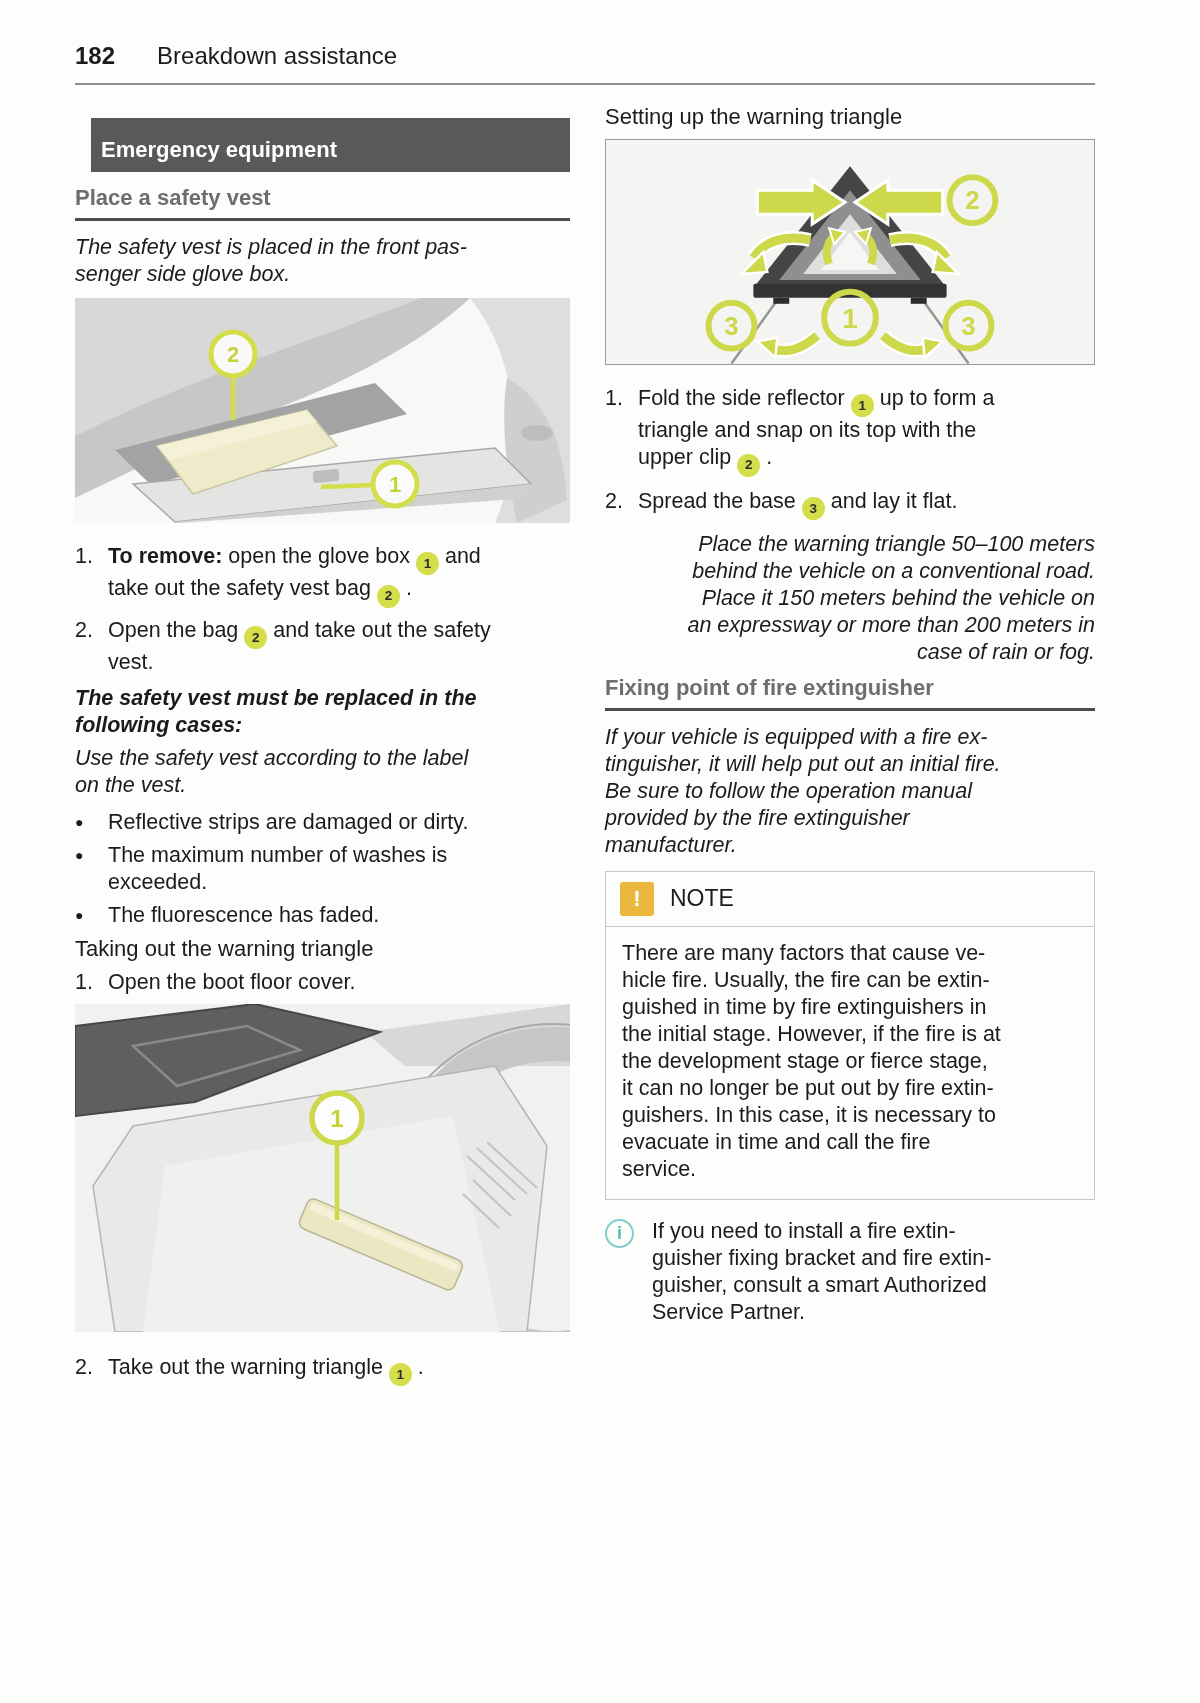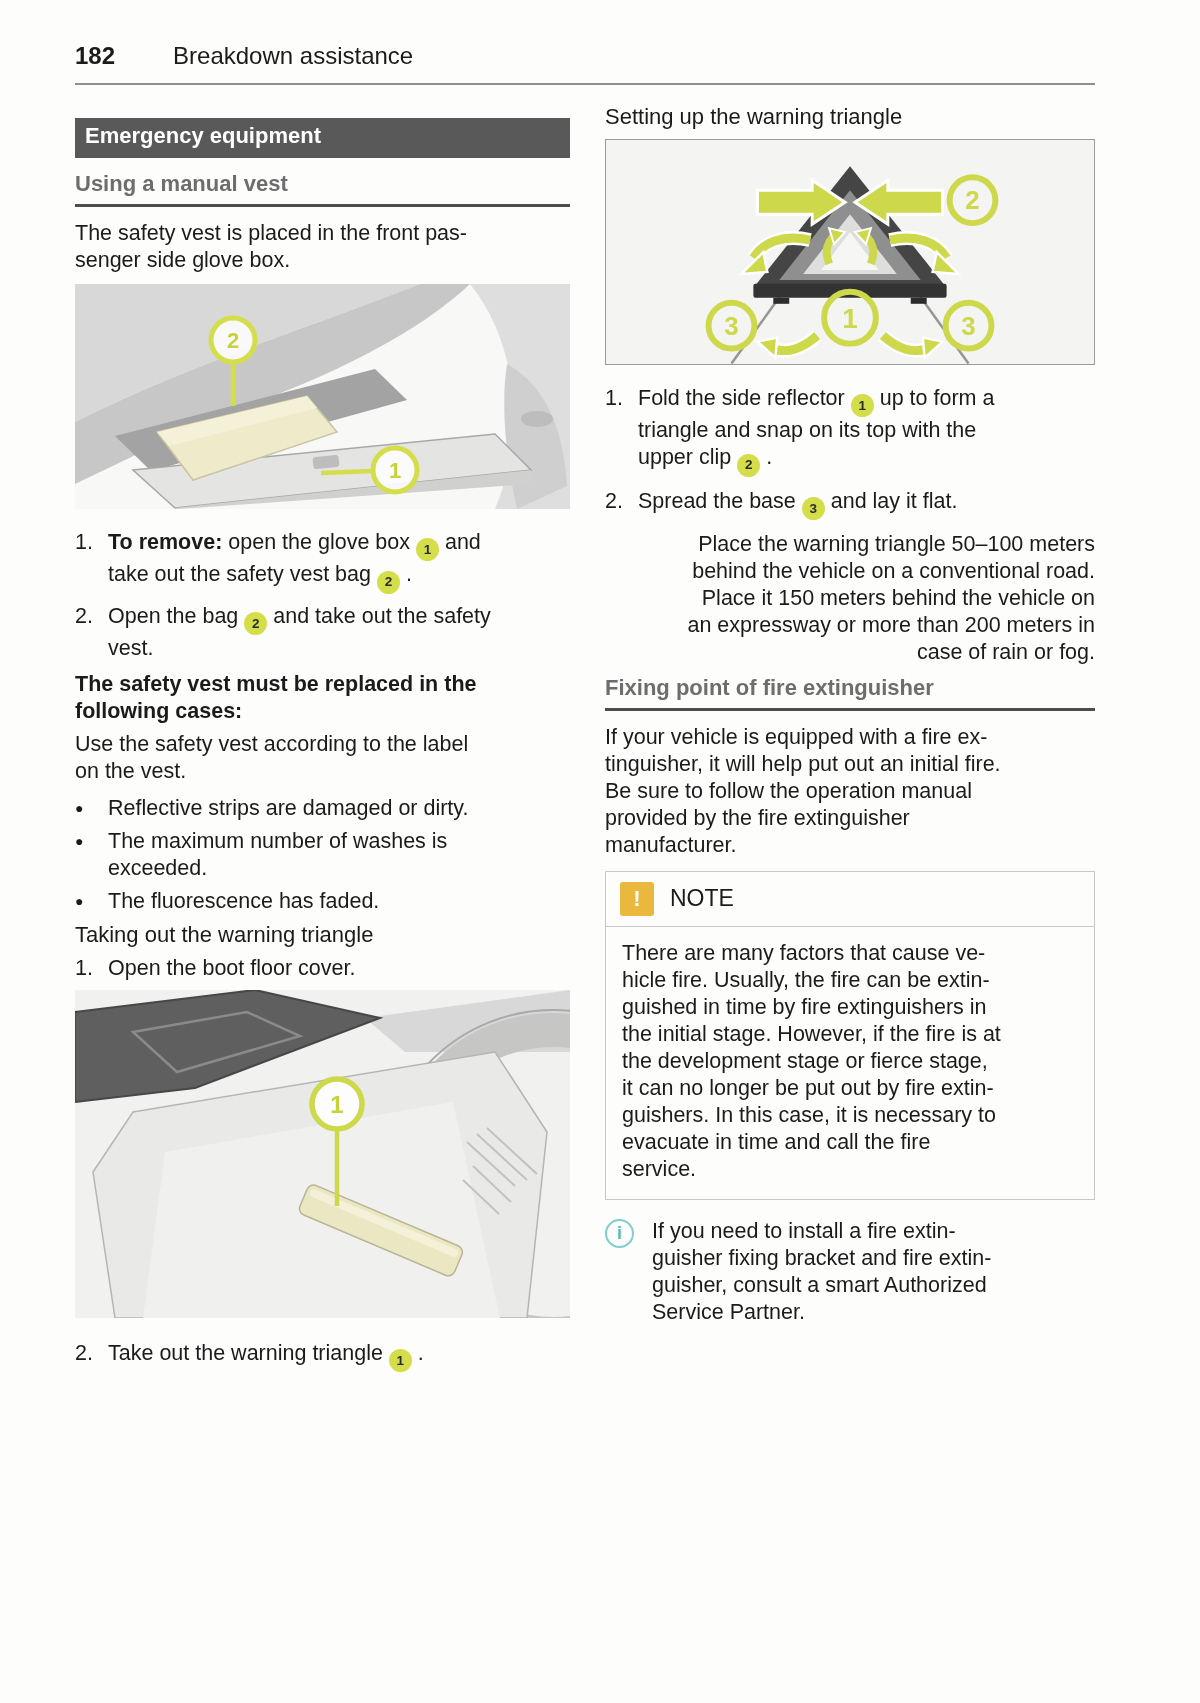--- a/index.html
+++ b/index.html
@@ -2,34 +2,34 @@
 <html><head>
 <meta charset="utf-8">
 <style>
   * { margin:0; padding:0; box-sizing:border-box; }
   html,body { width:1200px; height:1703px; }
   body {
     font-family:"Liberation Sans","DejaVu Sans",sans-serif;
     background:#fdfdfc; color:#1b1b1b; position:relative; overflow:hidden;
   }
   .page-header { position:absolute; left:75px; top:42px; width:1020px; }
-  .header-line { display:flex; gap:58px; font-size:24px; align-items:baseline; }
+  .header-line { display:flex; gap:42px; font-size:24px; align-items:baseline; }
   .page-num { font-weight:bold; }
   .header-rule { margin-top:13px; height:2px; background:#8f8f8f; }
 
   .col { position:absolute; font-size:21.5px; line-height:27px; }
   .col-left  { left:75px;  top:118px; width:495px; }
   .col-right { left:605px; top:103px; width:490px; }
 
   .banner { background:#595959; color:#ffffff; font-weight:bold; font-size:22px;
-            padding:4px 10px 9px; margin-bottom:12px; }
+            padding:18px 10px 9px; margin-bottom:12px;margin-left:16px; }
   .subhead { color:#6d6d6d; font-weight:bold; font-size:22px;
              padding-bottom:7px; border-bottom:3px solid #4d4d4d; margin-bottom:13px; }
   .bold-head { font-weight:normal; font-size:22px; margin-bottom:7px; }
-  p.body { white-space:pre-line; margin-bottom:10px; }
+  p.body { white-space:pre-line; margin-bottom:10px;font-style:italic; }
   p.body.bold { font-weight:bold; margin-bottom:6px; }
 
   .step { display:flex; margin-bottom:9px; }
   .step-num { width:33px; flex:none; }
   .step-body { flex:1; white-space:pre-line; }
 
   .badge { display:inline-flex; width:23px; height:23px; border-radius:50%;
            background:#d4de4a; color:#2b2b2b; font-size:13.5px; font-weight:bold;
            align-items:center; justify-content:center; vertical-align:-5px; line-height:1; }
 
@@ -65,21 +65,21 @@
     <span class="page-num">182</span>
     <span class="chapter-title">Breakdown assistance</span>
   </div>
   <div class="header-rule"></div>
 </header>
 
 <section class="col col-left">
 
   <div class="banner">Emergency equipment</div>
 
-  <div class="subhead">Using a manual vest</div>
+  <div class="subhead">Place a safety vest</div>
 
   <p class="body">The safety vest is placed in the front pas-
 senger side glove box.</p>
 
   <figure class="fig">
     <svg viewBox="0 0 495 225" width="495" height="225">
       <rect x="0" y="0" width="495" height="225" fill="#f8f8f7"></rect>
 
       <path d="M0,0 L345,0 C250,38 120,78 0,138 Z" fill="#d8d8d8"></path>
       <path d="M0,138 C120,78 250,38 345,0 L395,0 C340,52 245,98 140,133 L0,200 Z" fill="#c7c7c7"></path>

